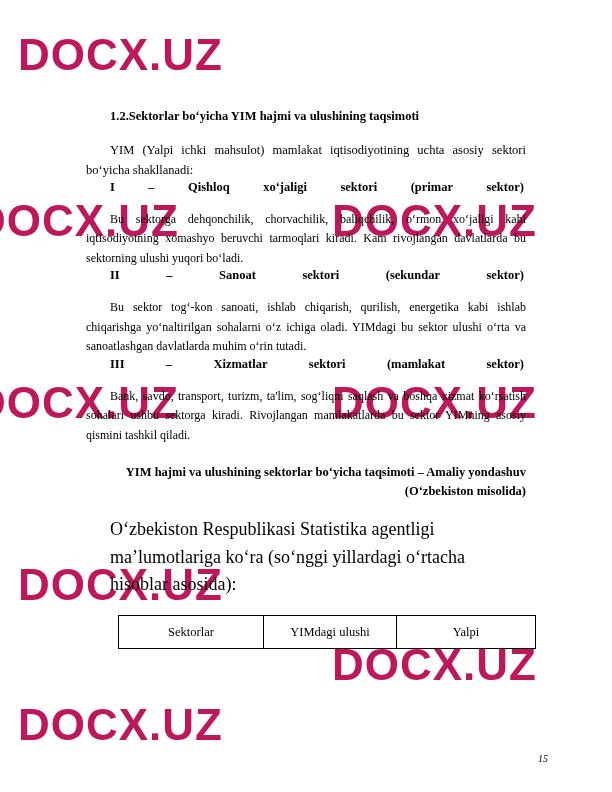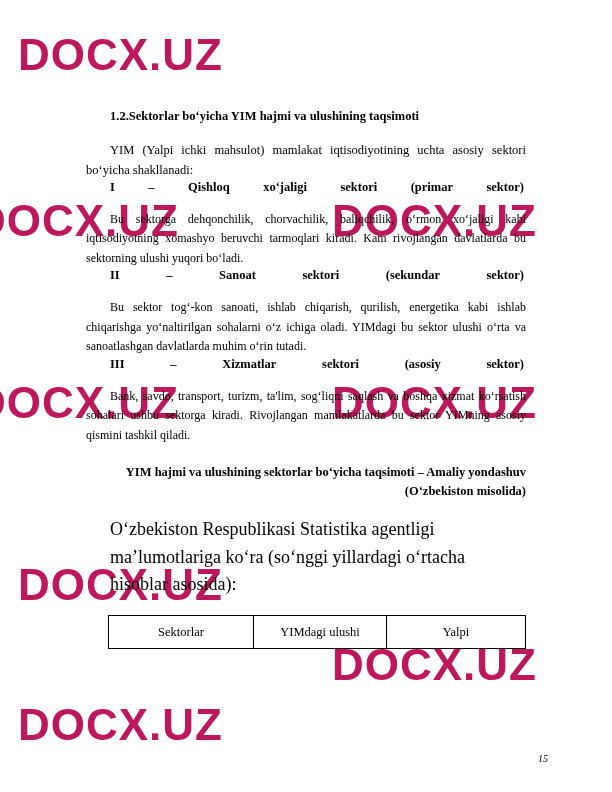--- a/index.html
+++ b/index.html
@@ -92,21 +92,21 @@
   p.intro {
     font-size: 18px;
     line-height: 1.55;
     margin: 14px 0 0 0;
     padding-left: 24px;
   }
 
   
   table.data {
     margin-top: 16px;
-    margin-left: 22px;
+    margin-left: 32px;
     border-collapse: collapse;
     width: 390px;
     table-layout: fixed;
   }
   table.data th {
     border: 1px solid #000000;
     font-weight: normal;
     font-size: 12.5px;
     text-align: center;
     padding: 5px 4px;
@@ -168,21 +168,21 @@
     </div>
     <p class="section">Bu sektor tog‘-kon sanoati, ishlab chiqarish, qurilish, energetika kabi ishlab chiqarishga yo‘naltirilgan sohalarni o‘z ichiga oladi. YIMdagi bu sektor ulushi o‘rta va sanoatlashgan davlatlarda muhim o‘rin tutadi.</p>
   </div>
 
   <div>
     <div class="lead-row">
       <span>III</span>
       <span>–</span>
       <span>Xizmatlar</span>
       <span>sektori</span>
-      <span>(asosiy</span>
+      <span>(mamlakat</span>
       <span>sektor)</span>
     </div>
     <p class="section">Bank, savdo, transport, turizm, ta'lim, sog‘liqni saqlash va boshqa xizmat ko‘rsatish sohalari ushbu sektorga kiradi. Rivojlangan mamlakatlarda bu sektor YIMning asosiy qismini tashkil qiladi.</p>
   </div>
 
   <div class="subhead">
     <span>YIM hajmi va ulushining sektorlar bo‘yicha taqsimoti – Amaliy yondashuv</span>
     <span class="line2">(O‘zbekiston misolida)</span>
   </div>
 

